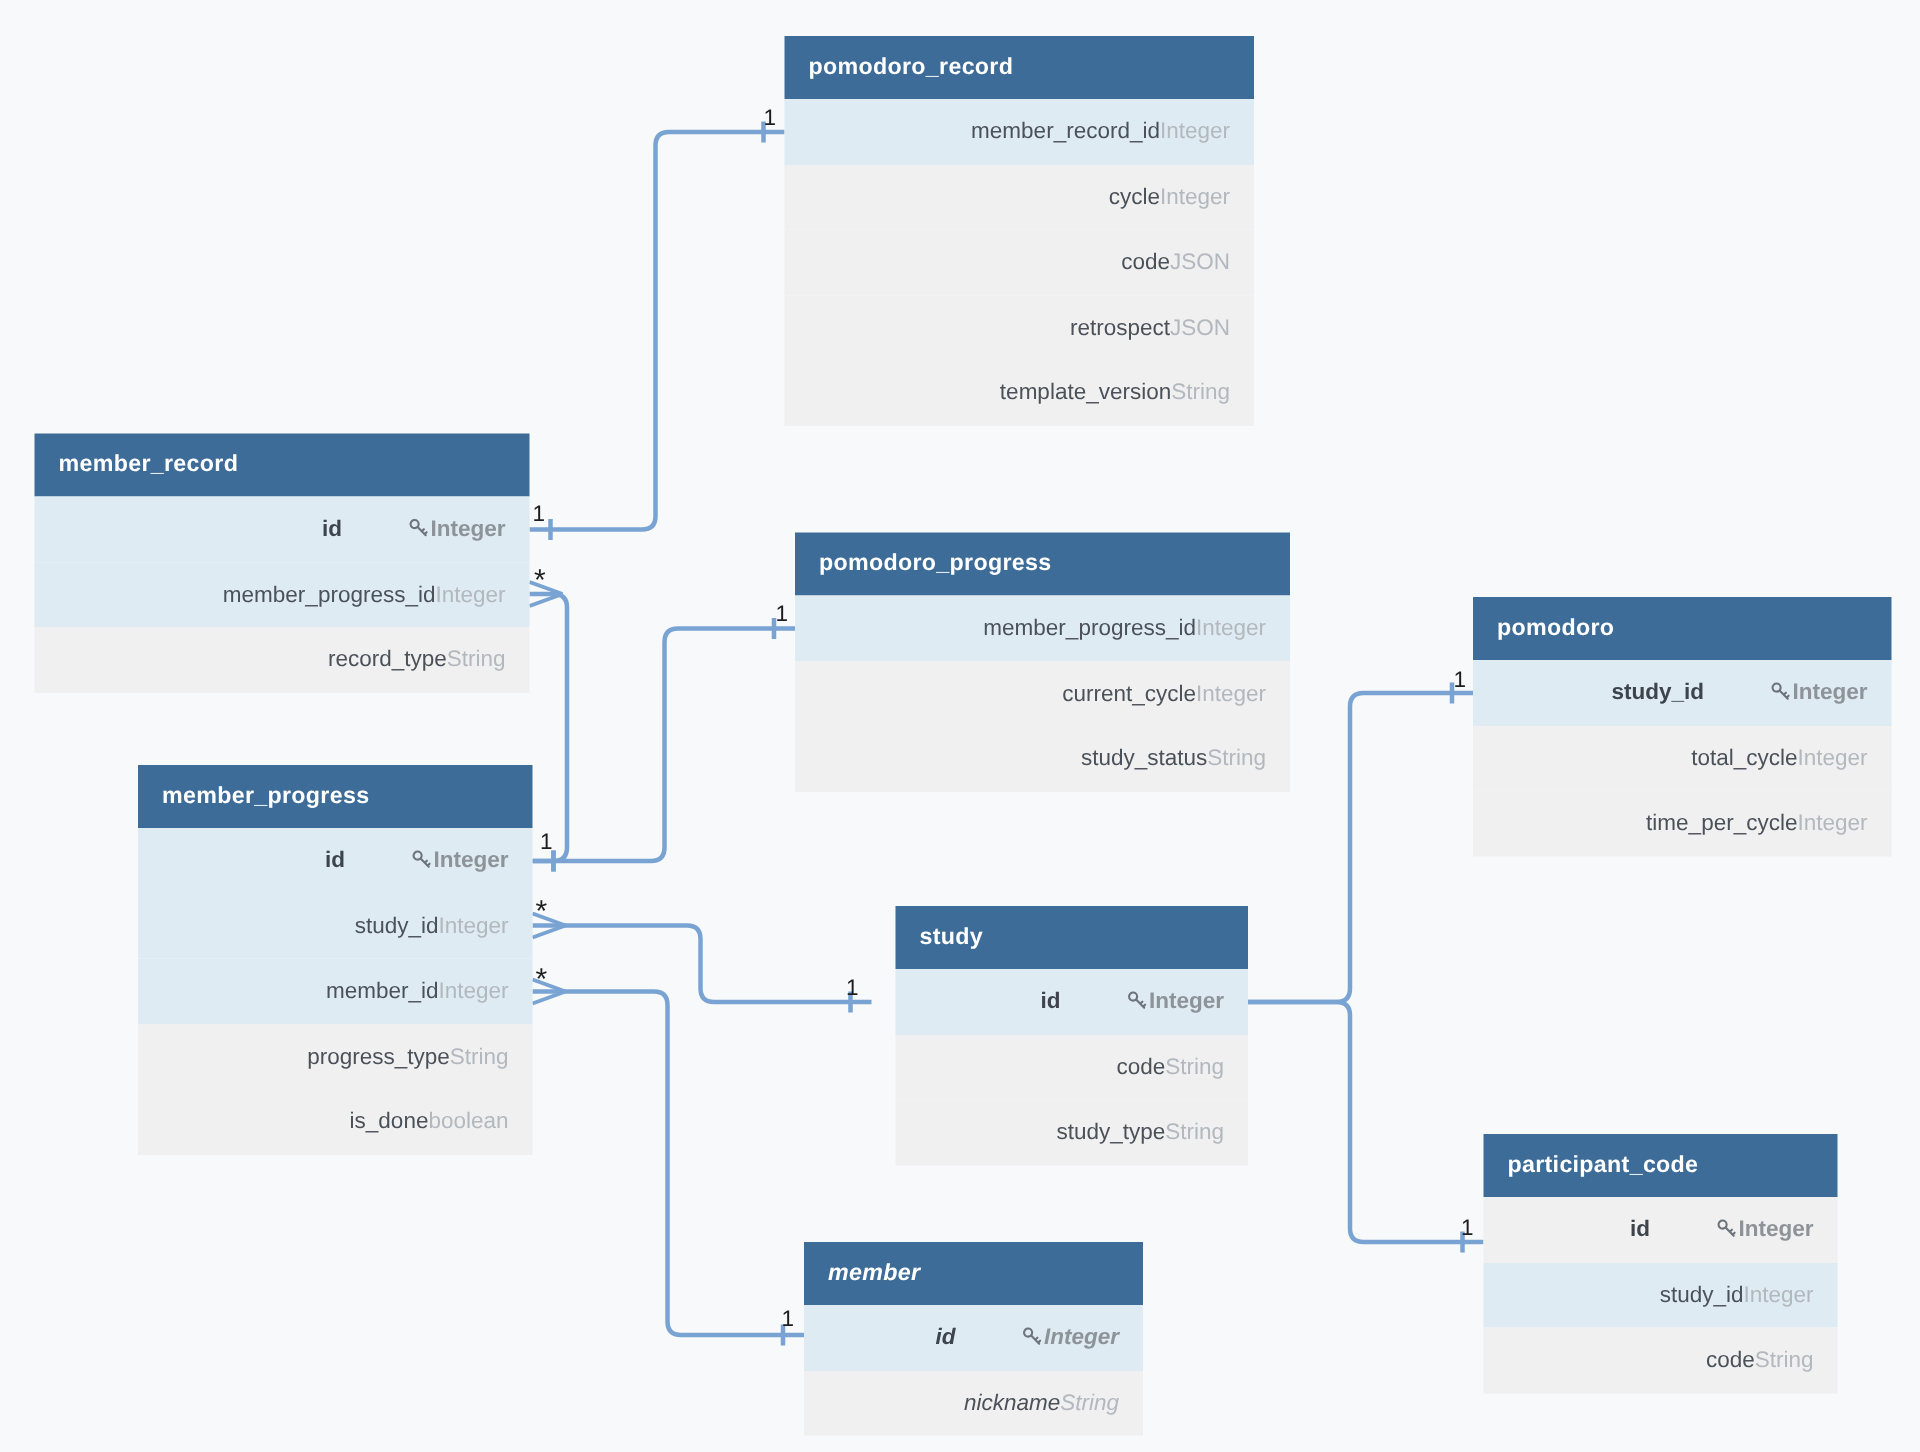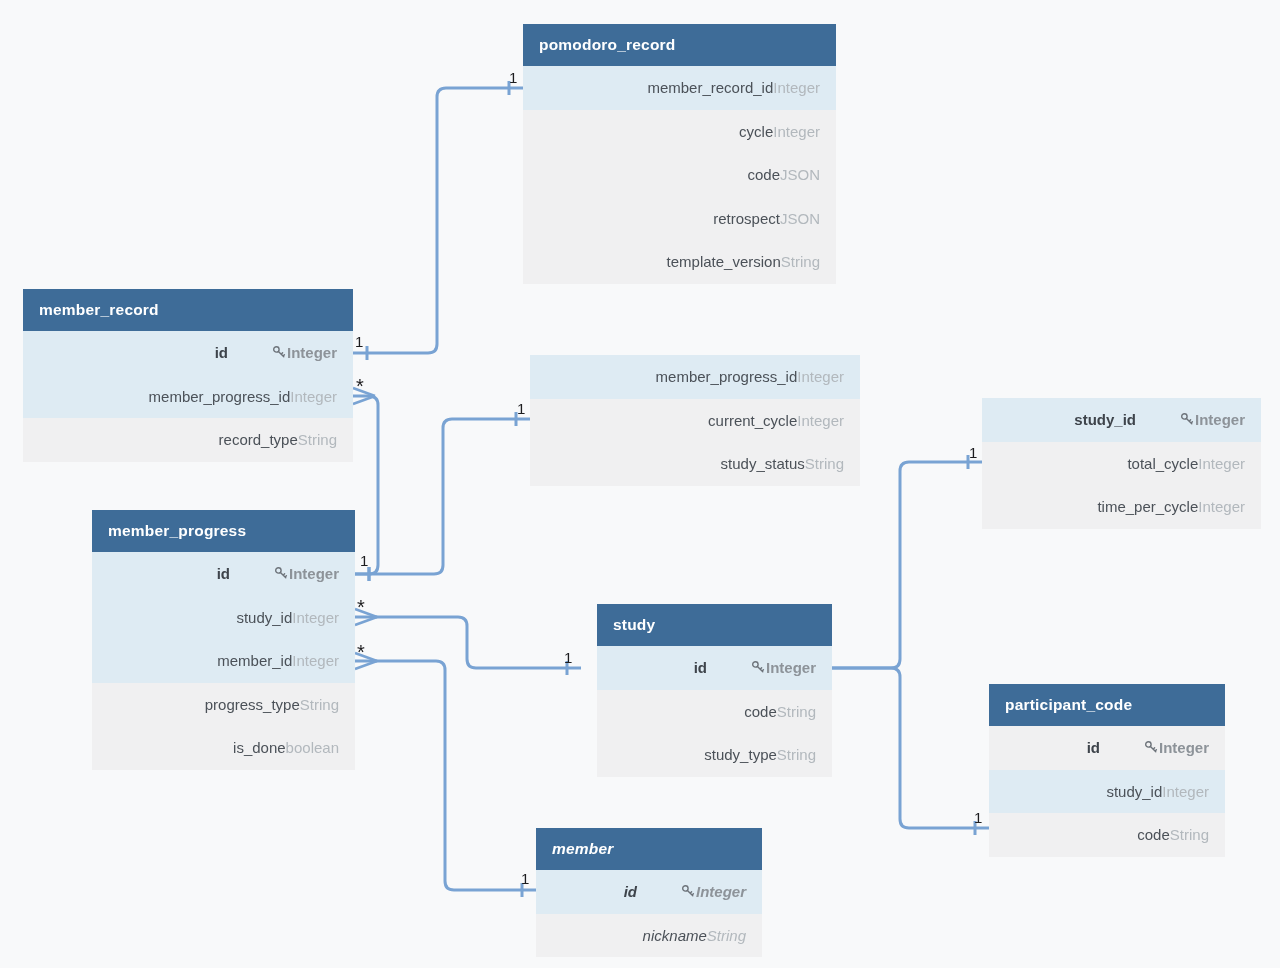--- a/index.html
+++ b/index.html
@@ -165,40 +165,46 @@
           <span class="ftype">Integer</span>
         </div>
         <div class="trow">
           <span class="fname">
             <span>record_type</span>
           </span>
           <span class="ftype">String</span>
         </div>
       </div>
       <div class="db-table" style="left: 530px; top: 355px; width: 330px;">
+        <div class="thead">
+          <span>pomodoro_progress</span>
+        </div>
         <div class="trow hl">
           <span class="fname">
             <span>member_progress_id</span>
           </span>
           <span class="ftype">Integer</span>
         </div>
         <div class="trow">
           <span class="fname">
             <span>current_cycle</span>
           </span>
           <span class="ftype">Integer</span>
         </div>
         <div class="trow">
           <span class="fname">
             <span>study_status</span>
           </span>
           <span class="ftype">String</span>
         </div>
       </div>
       <div class="db-table" style="left: 982px; top: 398px; width: 279px;">
+        <div class="thead">
+          <span>pomodoro</span>
+        </div>
         <div class="trow hl pk">
           <span class="fname">
             <span>study_id</span>
             <svg class="key-icon" width="15" height="15" viewBox="0 0 15 15" fill="none">
      <circle cx="4.4" cy="4.4" r="2.7" stroke="#6d737a" stroke-width="1.4"></circle>
      <path d="M6.4 6.4 L11.8 11.8 M9.2 9.2 L10.6 7.8 M11.1 11.1 L12.4 9.8" stroke="#6d737a" stroke-width="1.4" stroke-linecap="round"></path>
    </svg>
           </span>
           <span class="ftype">Integer</span>
         </div>
@@ -274,21 +280,21 @@
           </span>
           <span class="ftype">String</span>
         </div>
         <div class="trow">
           <span class="fname">
             <span>study_type</span>
           </span>
           <span class="ftype">String</span>
         </div>
       </div>
-      <div class="db-table" style="left: 989px; top: 684px; width: 236px;">
+      <div class="db-table" style="left: 989px; top: 756px; width: 236px;">
         <div class="thead">
           <span>participant_code</span>
         </div>
         <div class="trow pk">
           <span class="fname">
             <span>id</span>
             <svg class="key-icon" width="15" height="15" viewBox="0 0 15 15" fill="none">
      <circle cx="4.4" cy="4.4" r="2.7" stroke="#6d737a" stroke-width="1.4"></circle>
      <path d="M6.4 6.4 L11.8 11.8 M9.2 9.2 L10.6 7.8 M11.1 11.1 L12.4 9.8" stroke="#6d737a" stroke-width="1.4" stroke-linecap="round"></path>
    </svg>

